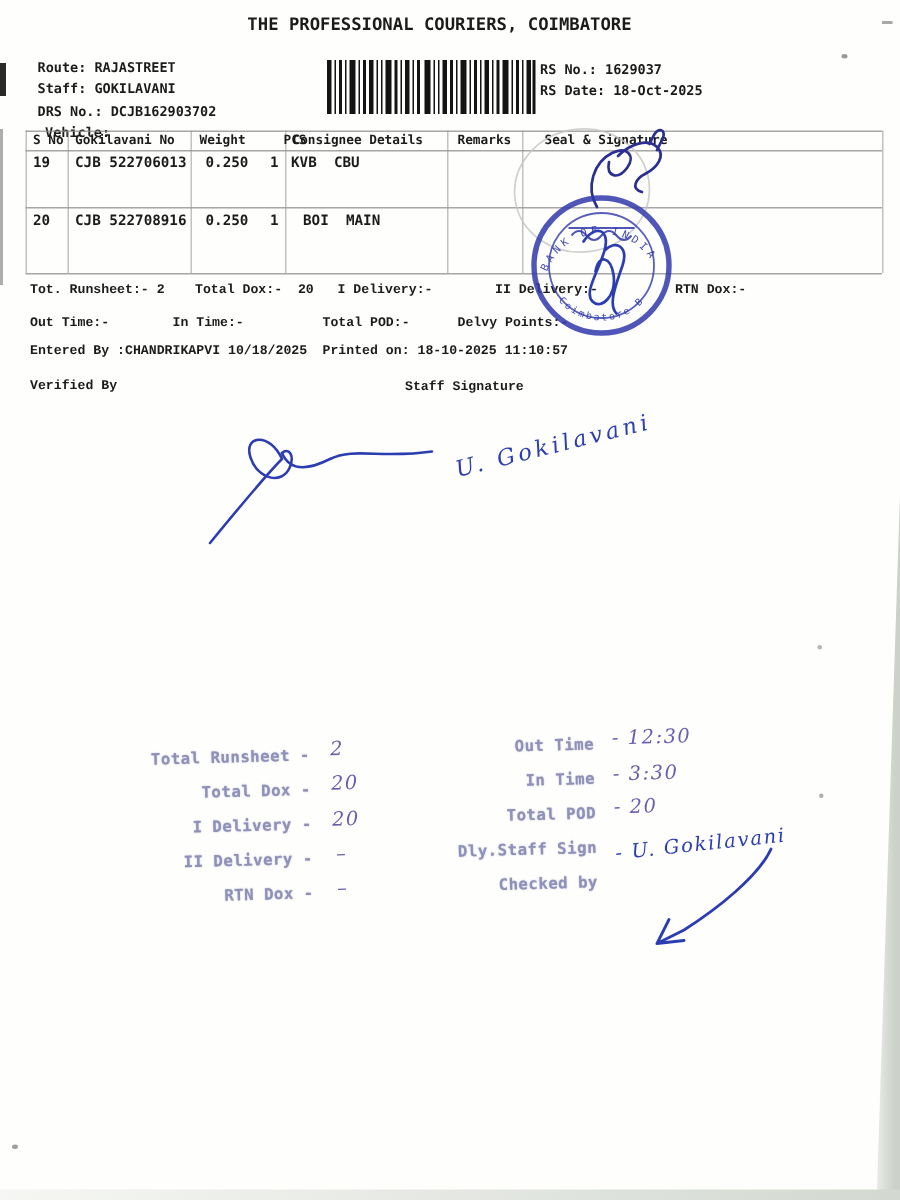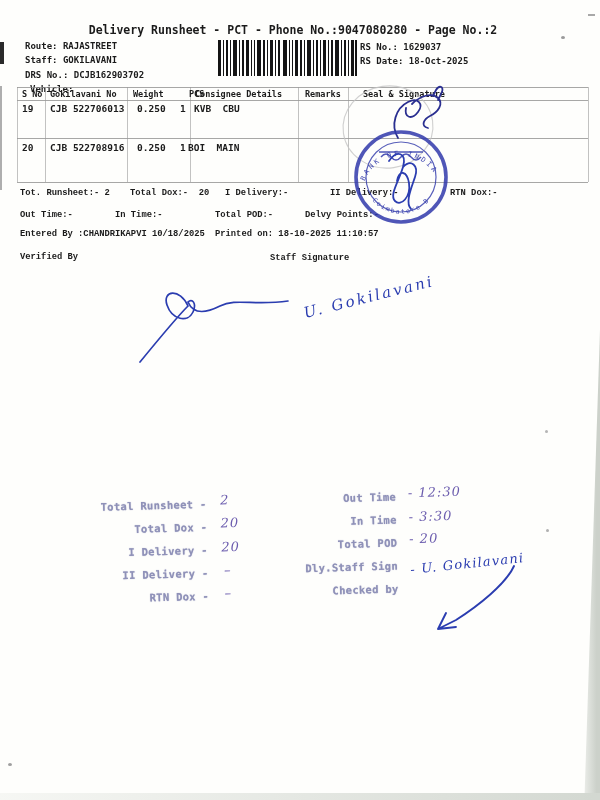--- a/index.html
+++ b/index.html
@@ -26,21 +26,21 @@
          font-family:"DejaVu Serif",serif;font-style:italic;}
   .lcol{width:135px;text-align:right;left:0;}
   .rcol{width:150px;text-align:right;left:168px;}
   .artifact{position:absolute;}
 </style>
 </head>
 <body>
 
 <div id="page">
 
-  <div class="t title" style="top:24px;font-size:11.5px;">Delivery Runsheet - PCT - Phone No.:9047080280 - Page No.:2</div>
+  <div class="t title" style="top:10px;">THE PROFESSIONAL COURIERS, COIMBATORE</div>
 
   <div class="t meta" style="left:25px;top:41px;">Route: RAJASTREET</div>
   <div class="t meta" style="left:25px;top:55px;">Staff: GOKILAVANI</div>
   <div class="t meta" style="left:25px;top:70px;">DRS No.: DCJB162903702</div>
   <div class="t meta" style="left:30px;top:84px;">Vehicle:</div>
   <div class="t meta" style="left:360px;top:42px;">RS No.: 1629037</div>
   <div class="t meta" style="left:360px;top:56px;">RS Date: 18-Oct-2025</div>
 
   <svg style="left:218px;top:40px;" width="140" height="36">
     <g fill="#141414">
@@ -108,21 +108,21 @@
     <div class="t cell" style="left:137px;top:104px;">0.250</div>
     <div class="t cell" style="left:180px;top:104px;">1</div>
     <div class="t cell" style="left:194px;top:104px;">KVB  CBU</div>
   </div>
 
   <div>
     <div class="t cell" style="left:22px;top:143px;">20</div>
     <div class="t cell" style="left:50px;top:143px;">CJB 522708916</div>
     <div class="t cell" style="left:137px;top:143px;">0.250</div>
     <div class="t cell" style="left:180px;top:143px;">1</div>
-    <div class="t cell" style="left:188px;top:143px;">BOI  MAIN</div>
+    <div class="t cell" style="left:202px;top:143px;">BOI  MAIN</div>
   </div>
 
   <div class="t foot" style="left:20px;top:188px;">Tot. Runsheet:- 2</div>
   <div class="t foot" style="left:130px;top:188px;">Total Dox:-  20</div>
   <div class="t foot" style="left:225px;top:188px;text-align:center;">I Delivery:-</div>
   <div class="t foot" style="left:330px;top:188px;">II Delivery:-</div>
   <div class="t foot" style="left:450px;top:188px;">RTN Dox:-</div>
 
   <div class="t foot" style="left:20px;top:210px;">Out Time:-</div>
   <div class="t foot" style="left:115px;top:210px;">In Time:-</div>

